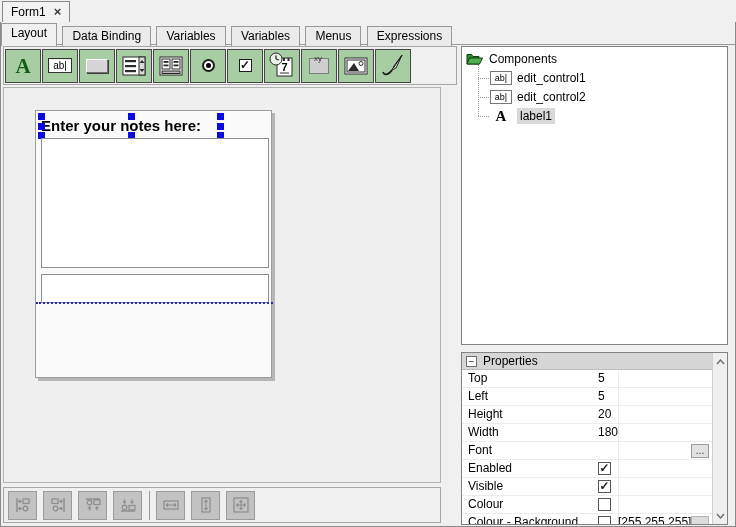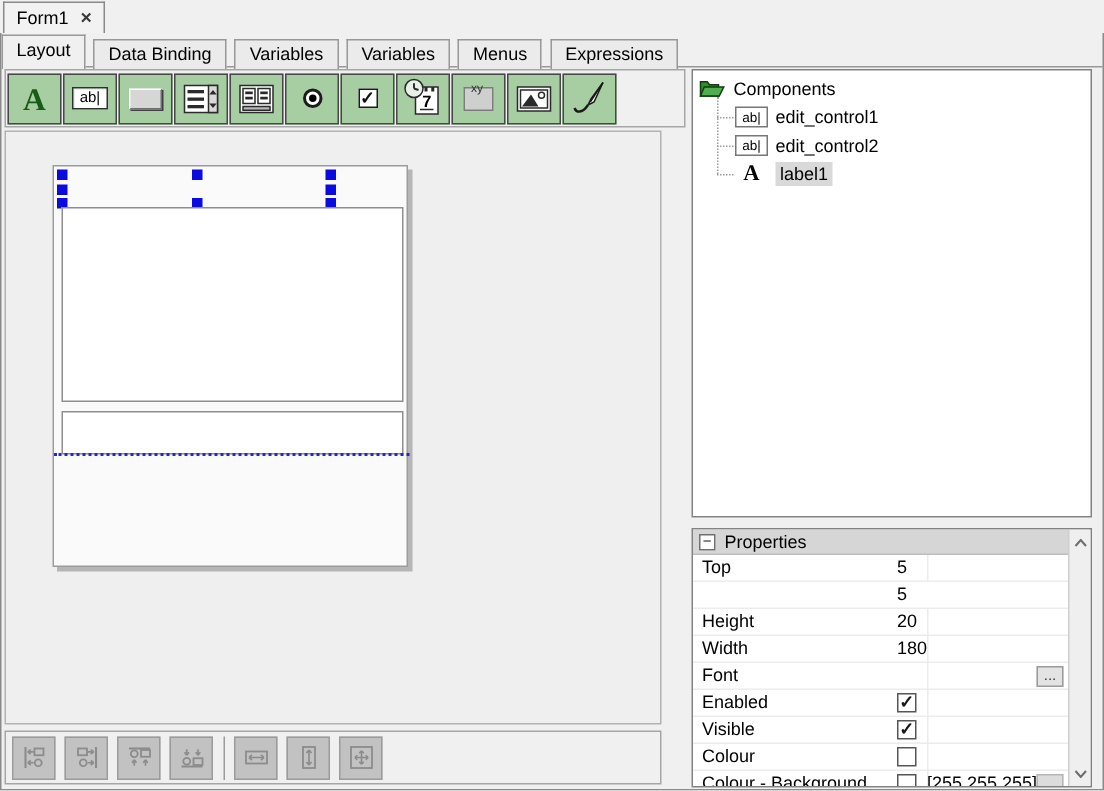--- a/index.html
+++ b/index.html
@@ -219,20 +219,21 @@
         <svg width="26" height="26" viewBox="0 0 26 26">
           <path d="M22 2 L14 13 L12 17 L16 15 Z" fill="#fff" stroke="#1a1a1a"></path>
           <line x1="22" y1="2" x2="13.5" y2="15" stroke="#1a1a1a"></line>
           <path d="M12 17 C 8 23, 4 22, 3 19" fill="none" stroke="#1a1a1a" stroke-width="1.6"></path>
         </svg>
       </div>
     </div>
 
     <div class="canvas">
       <div class="form-surface">
+        <div class="design-label">Enter your notes here:</div>
 
         <div class="handle" style="left:2px;top:2px;"></div>
         <div class="handle" style="left:92px;top:2px;"></div>
         <div class="handle" style="left:181px;top:2px;"></div>
         <div class="handle" style="left:2px;top:12px;"></div>
         <div class="handle" style="left:181px;top:12px;"></div>
         <div class="handle" style="left:2px;top:21px;"></div>
         <div class="handle" style="left:92px;top:21px;"></div>
         <div class="handle" style="left:181px;top:21px;"></div>
 
@@ -333,20 +334,21 @@
       <div class="props-header">
         <span class="collapse-box">−</span>
         <span>Properties</span>
       </div>
 
       <div class="prop-row" style="top:17px;">
         <div class="prop-label">Top</div>
         <div class="prop-value">5</div>
       </div>
       <div class="prop-row" style="top:35px;">
+        <div class="prop-label">Left</div>
         <div class="prop-value">5</div>
       </div>
       <div class="prop-row" style="top:53px;">
         <div class="prop-label">Height</div>
         <div class="prop-value">20</div>
       </div>
       <div class="prop-row" style="top:71px;">
         <div class="prop-label">Width</div>
         <div class="prop-value">180</div>
       </div>

